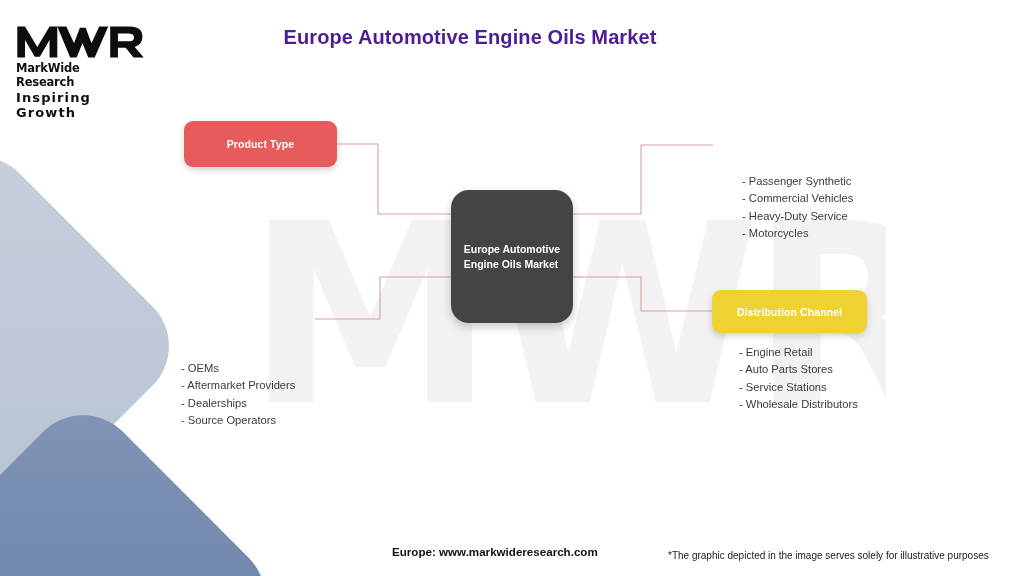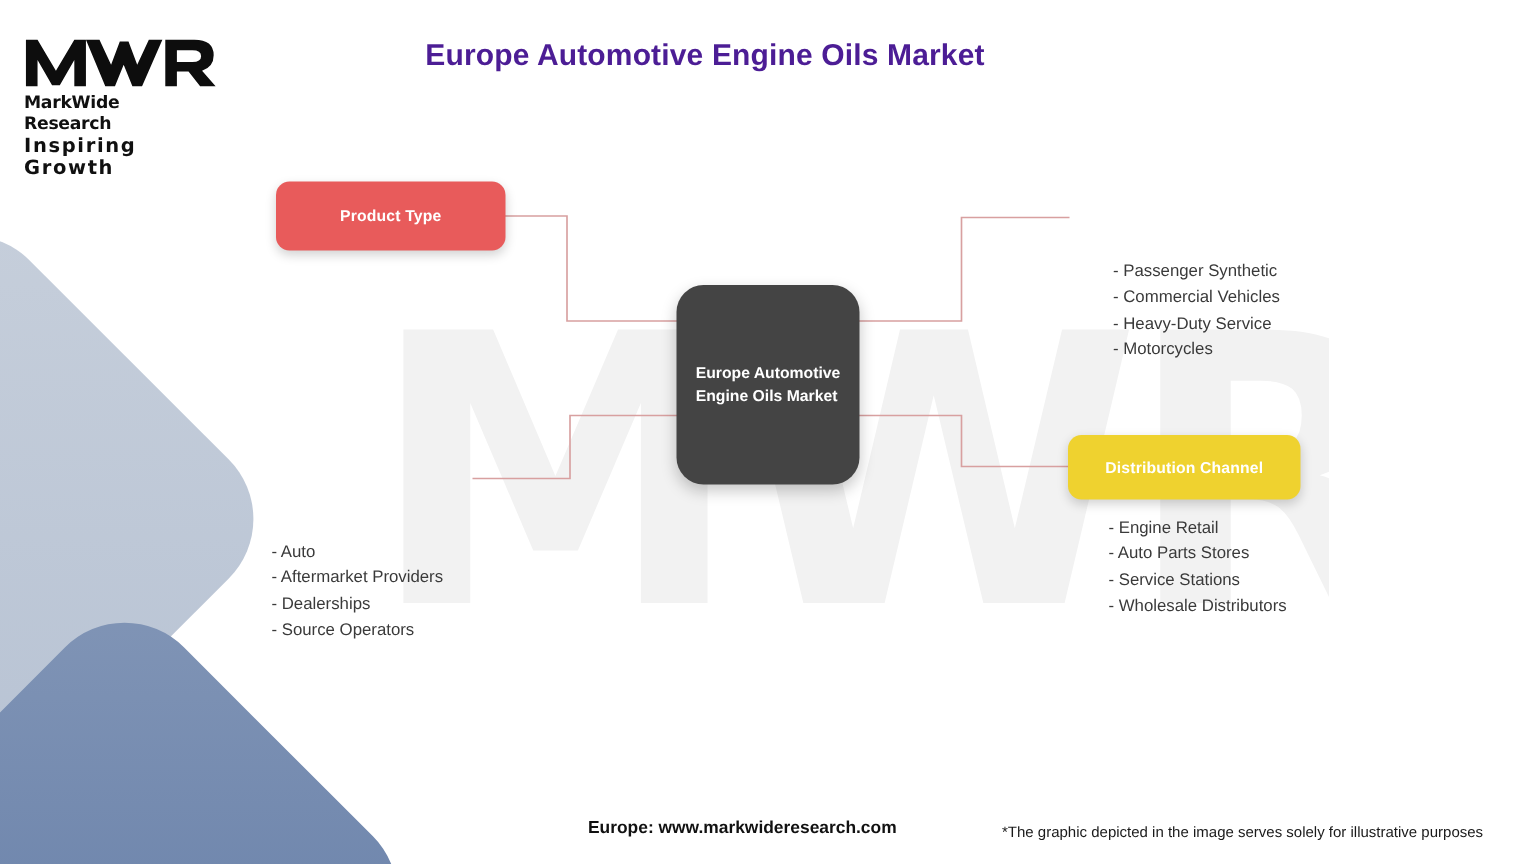--- a/index.html
+++ b/index.html
@@ -237,21 +237,21 @@
   </div>
 
   <div class="items" id="items-app">
     <span class="item">- Passenger Synthetic</span>
     <span class="item">- Commercial Vehicles</span>
     <span class="item">- Heavy-Duty Service</span>
     <span class="item">- Motorcycles</span>
   </div>
 
   <div class="items" id="items-enduser">
-    <span class="item">- Auto</span>
+    <span class="item">- OEMs</span>
     <span class="item">- Aftermarket Providers</span>
     <span class="item">- Dealerships</span>
     <span class="item">- Source Operators</span>
   </div>
 
   <div class="pill" id="pill-dist">
     <span class="pill-label">Distribution Channel</span>
   </div>
   <div class="items" id="items-dist">
     <span class="item">- Engine Retail</span>

